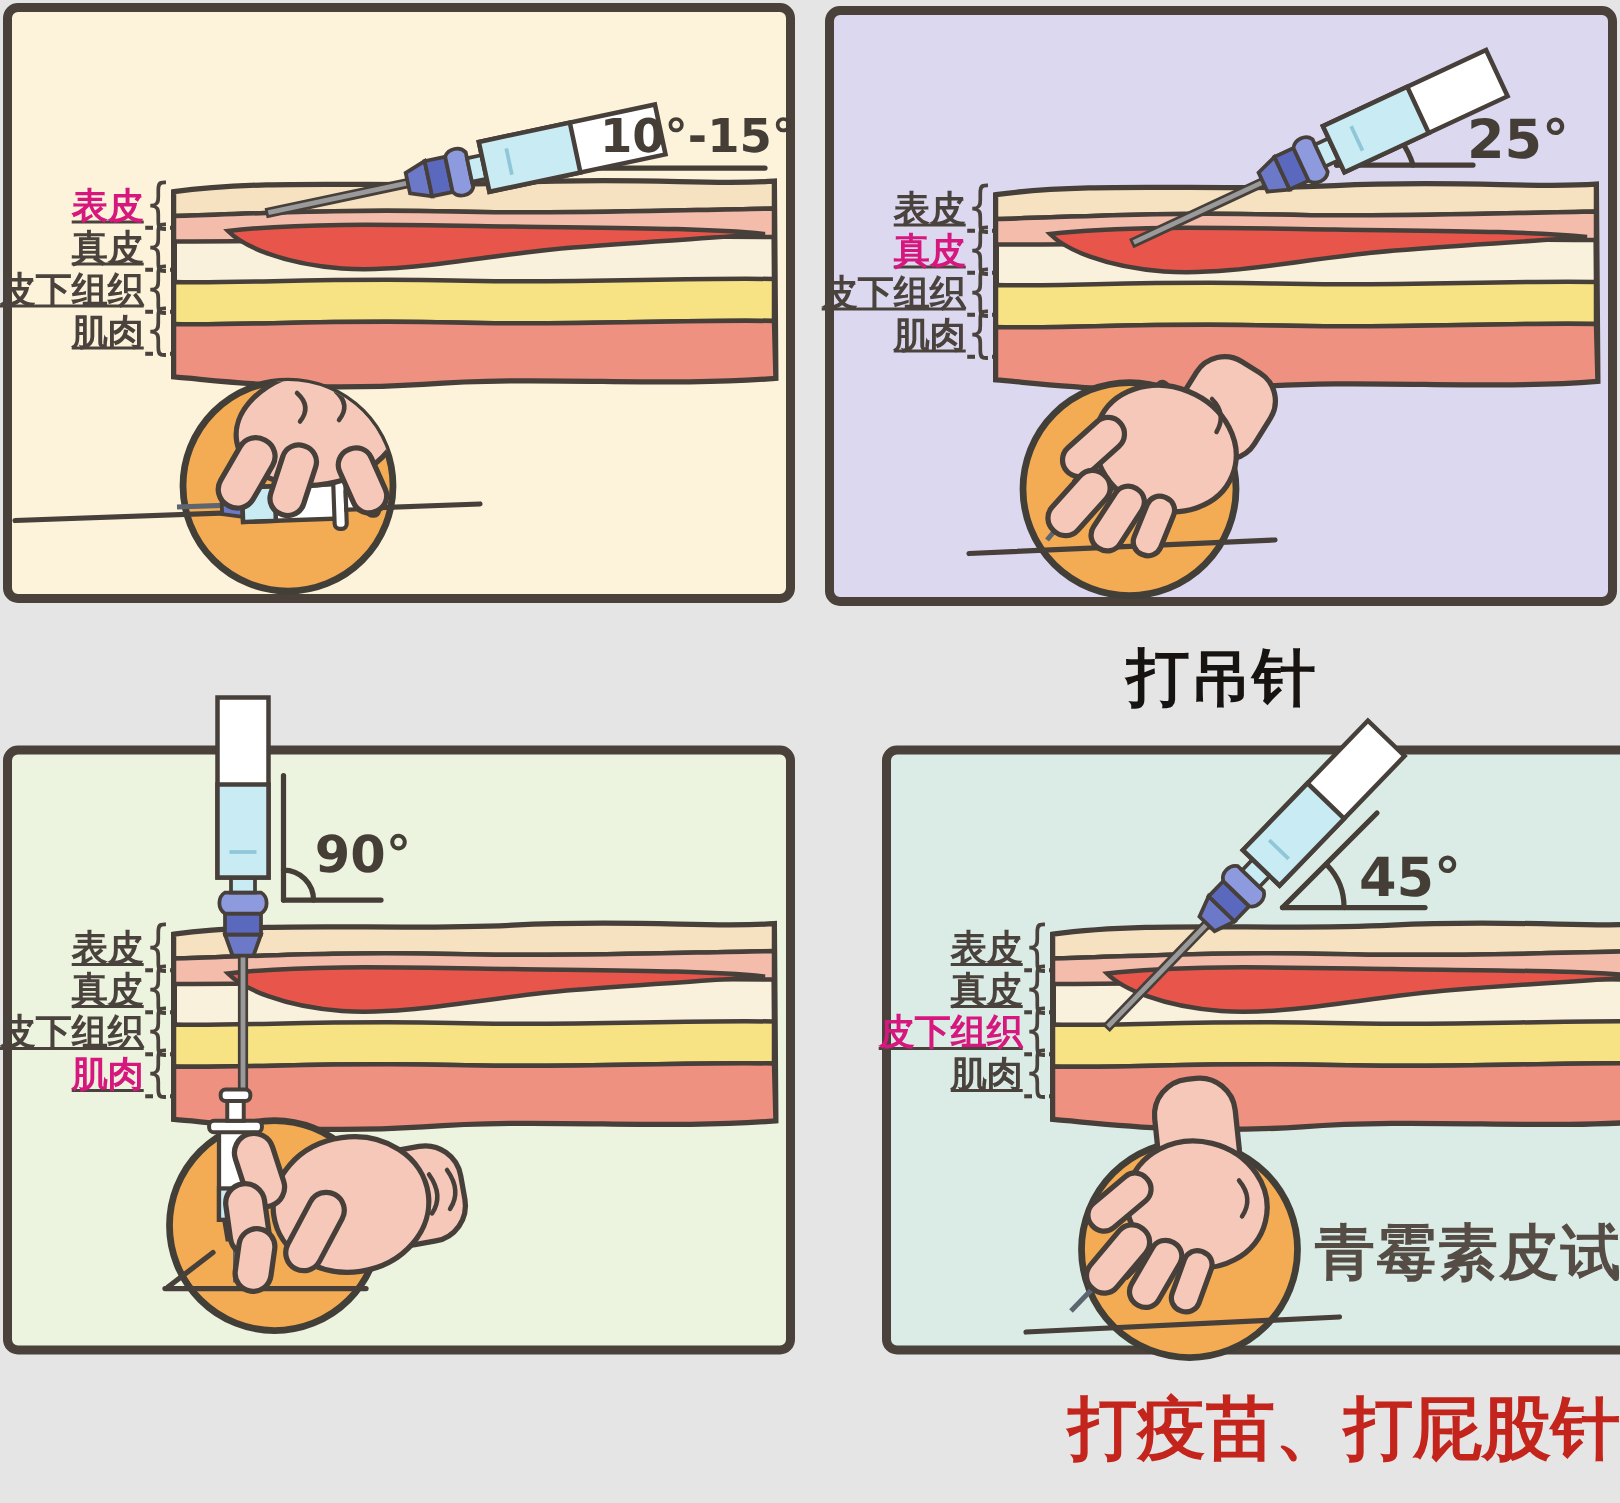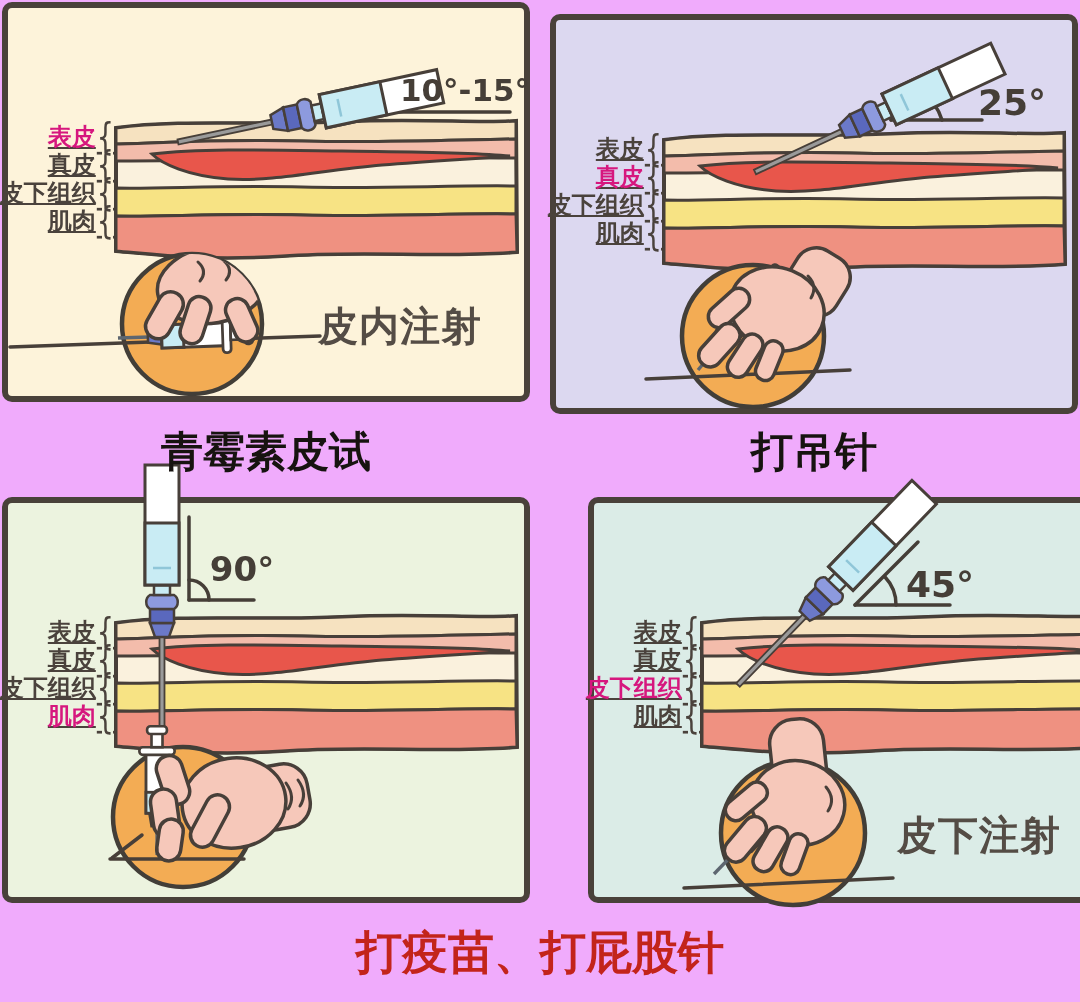--- a/index.html
+++ b/index.html
@@ -1,41 +1,41 @@
 <!DOCTYPE html>
 <html><head>
 <meta charset="utf-8">
 <style>
   html,body{margin:0;padding:0;background:#ffffff;}
-  .stage{position:relative;width:1080px;height:1002px;background:#f0abfc;overflow:hidden;
+  .stage{position:relative;width:1080px;height:1002px;background:#e5e5e5;overflow:hidden;
          font-family:"DejaVu Sans","Liberation Sans",sans-serif;}
   .panel{position:absolute;border:6px solid #49413a;border-radius:10px;box-sizing:border-box;}
   .p1{left:2px;top:2px;width:528px;height:400px;background:#fdf3da;}
-  .p2{left:550px;top:14px;width:528px;height:400px;background:#dcd8f0;}
+  .p2{left:550px;top:4px;width:528px;height:400px;background:#dcd8f0;}
   .p3{left:2px;top:497px;width:528px;height:406px;background:#ecf3df;text-align:center;}
   .p4{left:550px;top:497px;width:528px;height:406px;background:#dbece7;margin-left:38px;}
   .art{position:absolute;left:0;top:-30px;overflow:visible;}
   .artAB{width:516px;height:418px;}
   .artCD{width:516px;height:424px;}
   
   .ann line,.ann path{stroke:#453e37;stroke-width:3.5;fill:none;stroke-linecap:round;}
   .gnd{stroke:#473f39;stroke-width:3.5;stroke-linecap:round;}
   .angle{font-weight:700;fill:#453e37;font-family:"DejaVu Sans","Liberation Sans",sans-serif;}
   .hand rect,.hand ellipse{fill:#f6c8ba;stroke:#473f39;stroke-width:3.5;stroke-linejoin:round;}
   .hand .ln{fill:none;stroke:#473f39;stroke-width:3;stroke-linecap:round;}
   .inset-circle{fill:#f3ac54;stroke:#423e38;stroke-width:4.5;}
   
   .lrow{position:absolute;left:0;width:106px;height:28px;display:flex;justify-content:flex-end;
         align-items:center;font-size:24px;font-weight:700;color:#4a423c;line-height:28px;white-space:nowrap;text-decoration:underline;}
   .lrow .brace{display:inline-block;font-size:27px;font-weight:400;transform:scaleY(1.35);margin-left:1px;}
   .lrow.mag .lbl{color:#d6177e;}
   .title{position:absolute;transform:translate(-50%,-50%);font-size:40px;font-weight:700;
          color:#544c45;letter-spacing:1px;white-space:nowrap;}
   .cap{position:absolute;text-align:center;font-weight:700;color:#171310;font-size:42px;line-height:56px;white-space:nowrap;}
-  .cap-bottom{color:#c3241b;font-size:46px;line-height:60px;}
+  .cap-bottom{color:#c3241b;font-size:46px;line-height:60px;text-align:right;}
 </style>
 </head>
 <body>
 
 <div class="stage">
 
   <svg width="0" height="0" style="position:absolute" aria-hidden="true" xmlns="http://www.w3.org/2000/svg">
     <defs>
       <g id="skin">
         <path d="M114,126 C180,117 260,124 340,120 C420,116 474,122 514,119 L515,250 C440,256 360,248 280,254 C200,259 150,252 114,249 Z" fill="#faf1dd" stroke="#473f39" stroke-width="4"></path>
@@ -103,21 +103,20 @@
       <span class="brace">{</span>
     </div>
     <div class="lrow" style="top:171px">
       <span class="lbl">皮下组织</span>
       <span class="brace">{</span>
     </div>
     <div class="lrow" style="top:199px">
       <span class="lbl">肌肉</span>
       <span class="brace">{</span>
     </div>
-    <div class="title" style="left:392px;top:318px">皮内注射</div>
   </div>
 
   <div class="panel p2">
     <svg class="art artAB" viewBox="6 -24 516 418" xmlns="http://www.w3.org/2000/svg">
       <use href="#skin"></use>
       <g class="ann">
         <line x1="341" y1="106" x2="432" y2="106"></line>
         <line x1="341" y1="106" x2="410" y2="74"></line>
         <path d="M392,106 A52,52 0 0 0 384,90"></path>
       </g>
@@ -235,20 +234,19 @@
       <span class="brace">{</span>
     </div>
     <div class="lrow mag" style="top:171px">
       <span class="lbl">皮下组织</span>
       <span class="brace">{</span>
     </div>
     <div class="lrow" style="top:199px">
       <span class="lbl">肌肉</span>
       <span class="brace">{</span>
     </div>
-    <div class="title" style="left:385px;top:332px">皮下注射</div>
-  </div>
-
-  <div class="cap" style="left:0;top:424px;width:532px">青霉素皮试</div>
+    <div class="title" style="left:385px;top:332px">青霉素皮试</div>
+  </div>
+
   <div class="cap" style="left:548px;top:424px;width:532px">打吊针</div>
   <div class="cap cap-bottom" style="left:0;top:922px;width:1080px">打疫苗、打屁股针</div>
 
 </div>
 
 </body></html>

